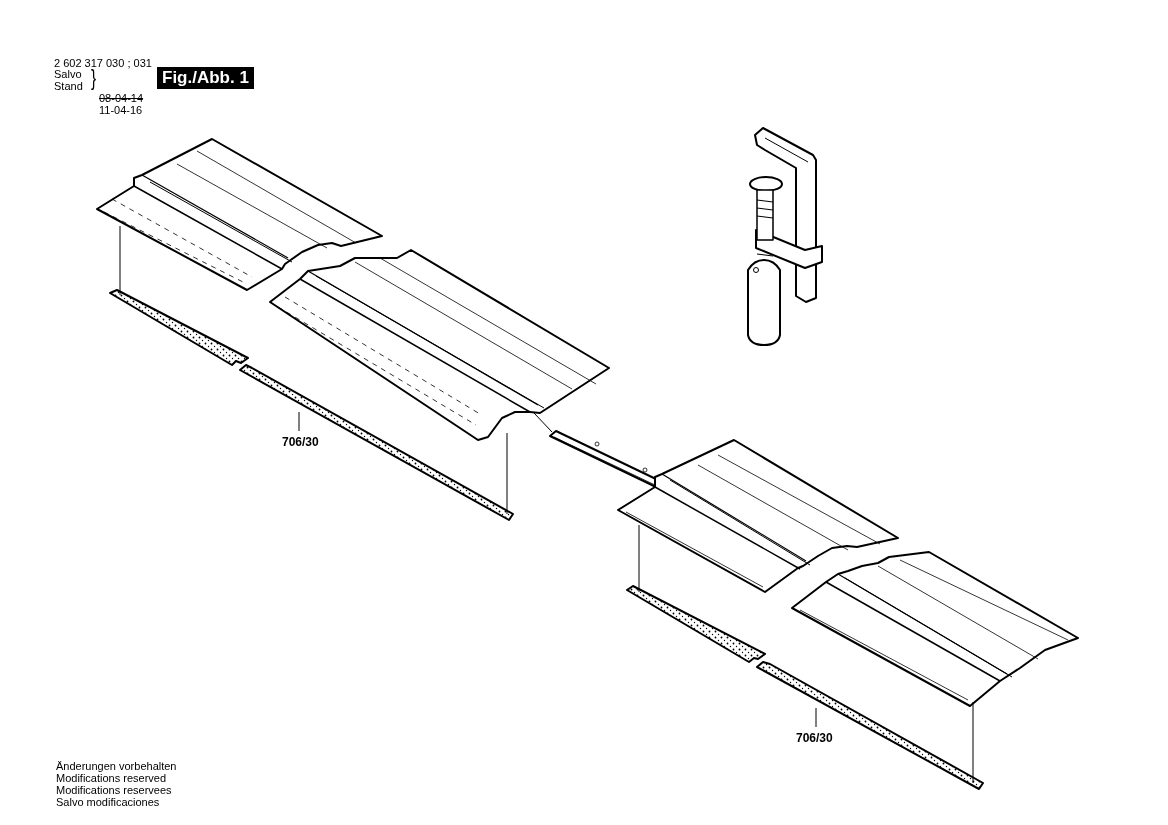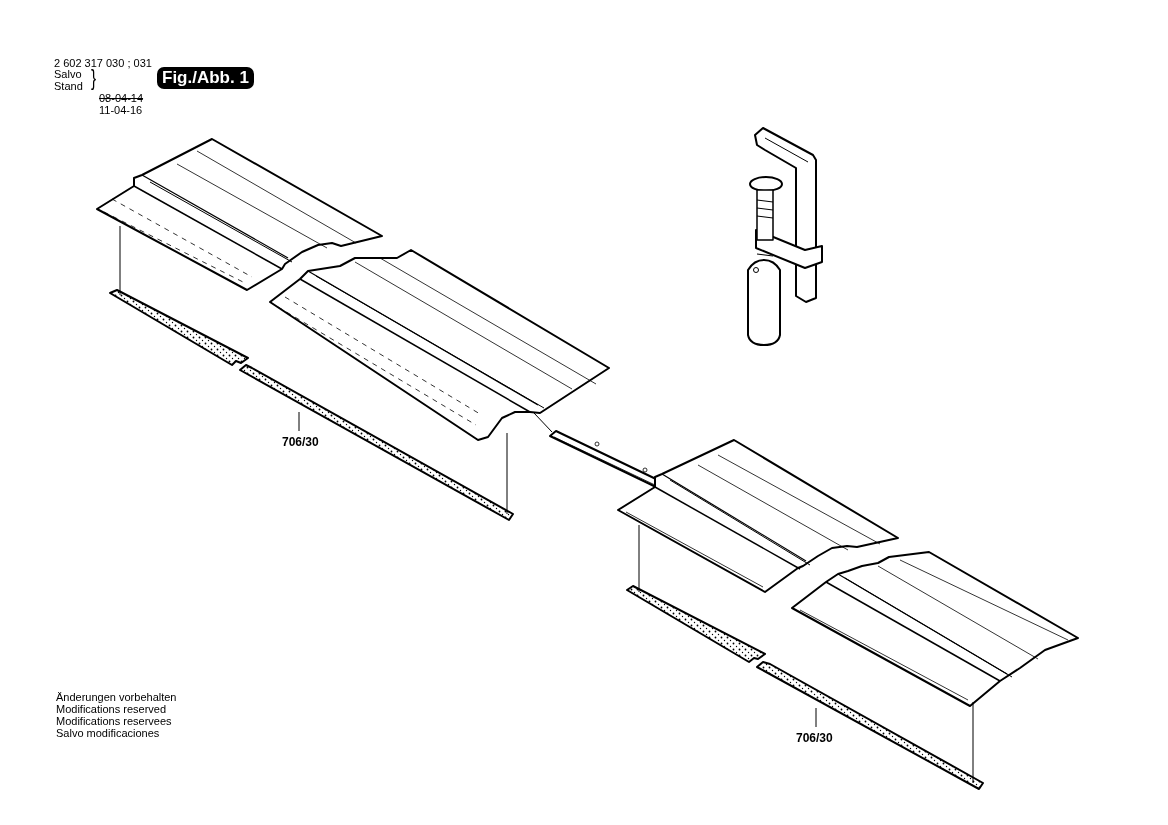--- a/index.html
+++ b/index.html
@@ -2,22 +2,22 @@
 <html><head>
 <meta charset="utf-8">
 <style>
   html,body{margin:0;padding:0;background:#fff;}
   body{width:1168px;height:825px;position:relative;overflow:hidden;font-family:"Liberation Sans",sans-serif;color:#000;}
   .hdr-num{position:absolute;left:54px;top:47px;font-size:11px;margin-top:10px;}
   .stand{position:absolute;left:54px;top:68px;font-size:11px;line-height:12px;}
   .brace{position:absolute;left:90px;top:66px;font-size:22px;line-height:24px;transform:scaleX(0.7);}
   .dates{position:absolute;left:99px;top:68px;font-size:11px;line-height:12px;margin-top:24px;}
   .strike{text-decoration:line-through;}
-  .fig{position:absolute;left:157px;top:67px;background:#000;color:#fff;font-weight:bold;font-size:17px;padding:1px 5px;line-height:20px;border-radius:7px;}
-  .footer{position:absolute;left:56px;top:691px;font-size:11px;line-height:12px;}
+  .fig{position:absolute;left:157px;top:67px;background:#000;color:#fff;font-weight:bold;font-size:17px;padding:1px 5px;line-height:20px;}
+  .footer{position:absolute;left:56px;top:760px;font-size:11px;line-height:12px;}
   .lbl{position:absolute;font-weight:bold;font-size:12px;}
   svg{position:absolute;left:0;top:0;}
 </style>
 </head>
 <body>
 
 <div class="hdr-num">2 602 317 030 ; 031</div>
 <div class="stand">
   <div>Salvo</div>
   <div>Stand</div>

